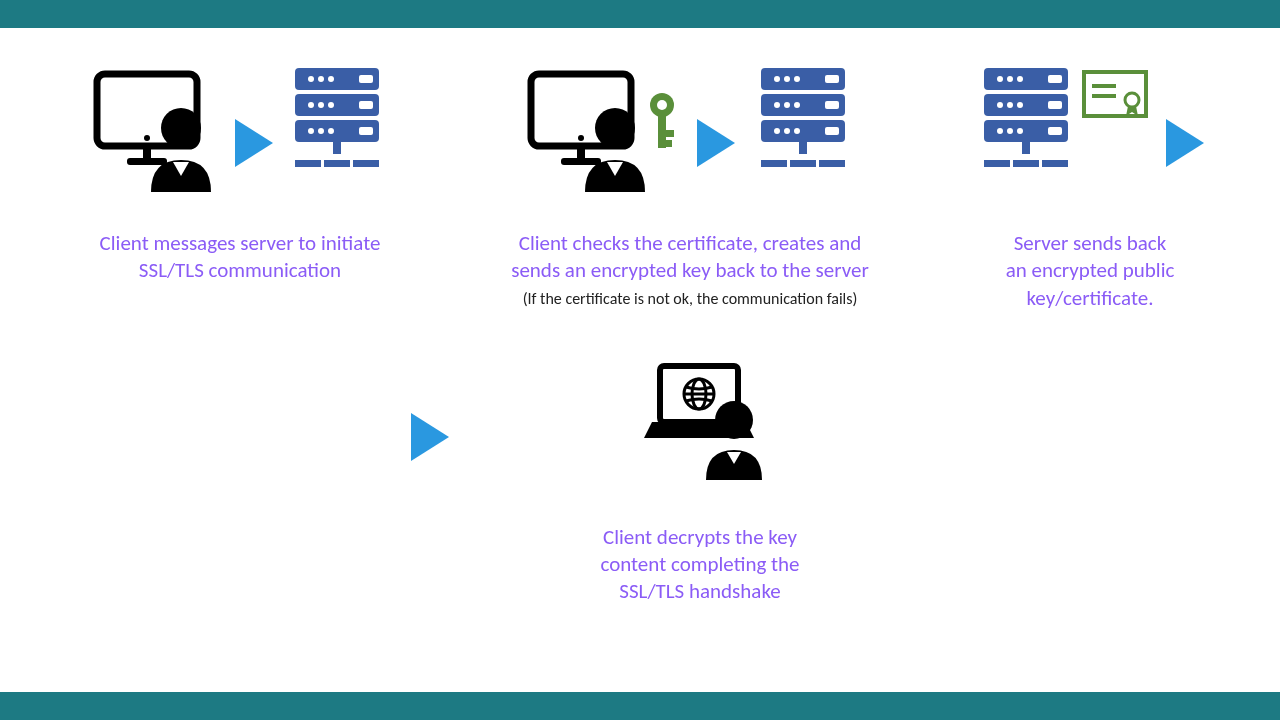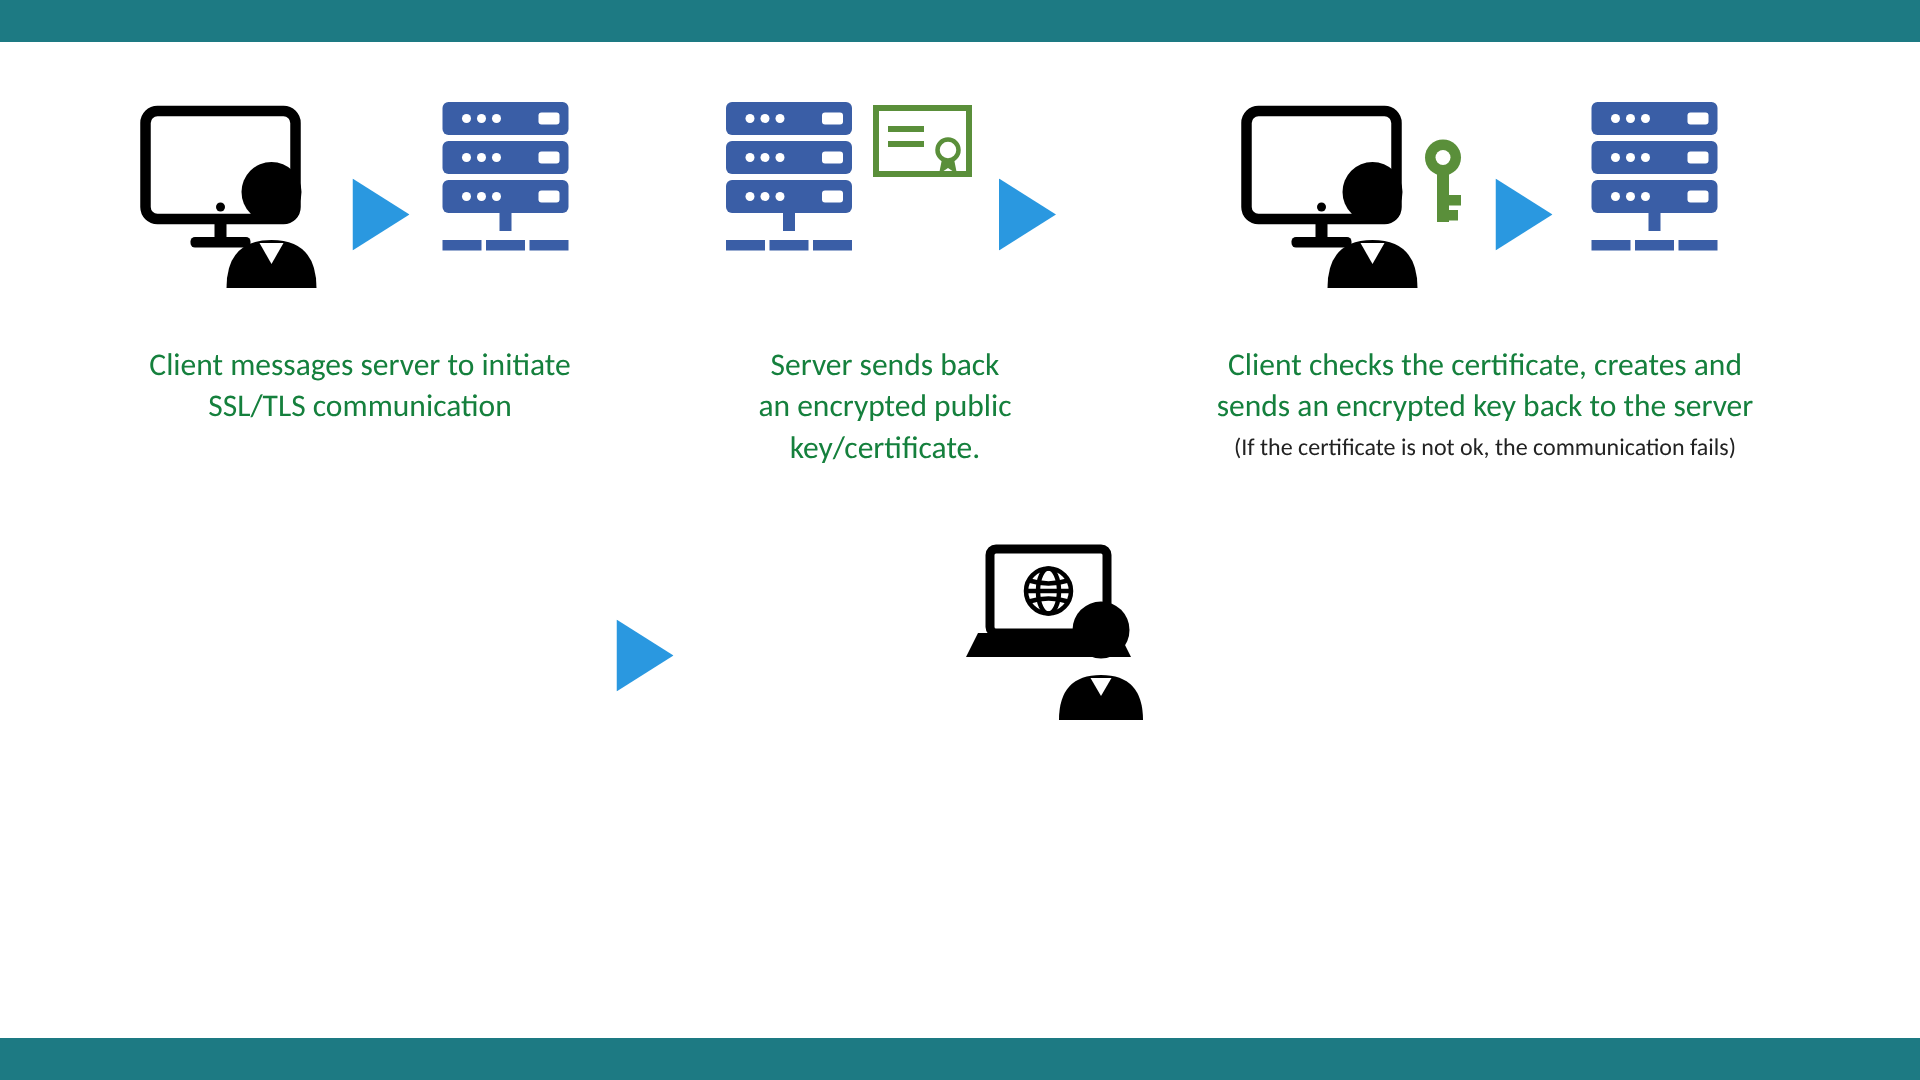--- a/index.html
+++ b/index.html
@@ -37,21 +37,21 @@
     align-items: center;
   }
   .iconrow {
     display: flex;
     align-items: flex-start;
     justify-content: center;
     height: 150px;
   }
   .caption {
     font-size: 21px;
-    color: #15803d;
+    color: #8b5cf6;
     text-align: center;
     line-height: 1.3;
     margin-top: 12px;
   }
   .sub {
     font-size: 16px;
     color: #222;
     text-align: center;
     margin-top: 4px;
   }
@@ -153,37 +153,20 @@
               <use href="#svg-arrow"></use>
             </svg>
           </div>
       <svg width="100" height="105">
             <use href="#svg-server"></use>
           </svg>
     </div>
     <div class="caption">Client messages server to initiate<br>SSL/TLS communication</div>
   </div>
 
-  <div class="cell" style="width:300px">
-    <div class="iconrow">
-      <svg width="100" height="105">
-            <use href="#svg-server"></use>
-          </svg>
-      <svg width="66" height="50" style="margin-left:6px;margin-top:2px">
-            <use href="#svg-cert"></use>
-          </svg>
-      <div class="arrow" style="margin-left:18px">
-            <svg width="38" height="48">
-              <use href="#svg-arrow"></use>
-            </svg>
-          </div>
-    </div>
-    <div class="caption">Server sends back<br>an encrypted public<br>key/certificate.</div>
-  </div>
-
   <div class="cell" style="width:500px">
     <div class="iconrow">
       <svg width="128" height="130">
             <use href="#svg-client-desktop"></use>
           </svg>
       <svg width="32" height="62" style="margin-left:-8px;margin-top:22px">
             <use href="#svg-key"></use>
           </svg>
       <div class="arrow" style="margin:0 18px">
             <svg width="38" height="48">
@@ -191,34 +174,52 @@
             </svg>
           </div>
       <svg width="100" height="105">
             <use href="#svg-server"></use>
           </svg>
     </div>
     <div class="caption">Client checks the certificate, creates and<br>sends an encrypted key back to the server</div>
     <div class="sub">(If the certificate is not ok, the communication fails)</div>
   </div>
 
+  <div class="cell" style="width:300px">
+    <div class="iconrow">
+      <svg width="100" height="105">
+            <use href="#svg-server"></use>
+          </svg>
+      <svg width="66" height="50" style="margin-left:6px;margin-top:2px">
+            <use href="#svg-cert"></use>
+          </svg>
+      <div class="arrow" style="margin-left:18px">
+            <svg width="38" height="48">
+              <use href="#svg-arrow"></use>
+            </svg>
+          </div>
+    </div>
+    <div class="caption">Server sends back<br>an encrypted public<br>key/certificate.</div>
+  </div>
+
 </div>
 
 <div class="row">
 
 
   <div class="arrow" style="flex:0 0 120px;justify-content:center;height:150px">
     <svg width="38" height="48">
           <use href="#svg-arrow"></use>
         </svg>
   </div>
 
   <div class="cell" style="width:420px">
     <div class="iconrow">
       <svg width="140" height="125">
             <use href="#svg-client-laptop"></use>
           </svg>
     </div>
+    <div class="caption">Client decrypts the key<br>content completing the<br>SSL/TLS handshake</div>
   </div>
 
 </div>
 
 </div>
 
 </body></html>

